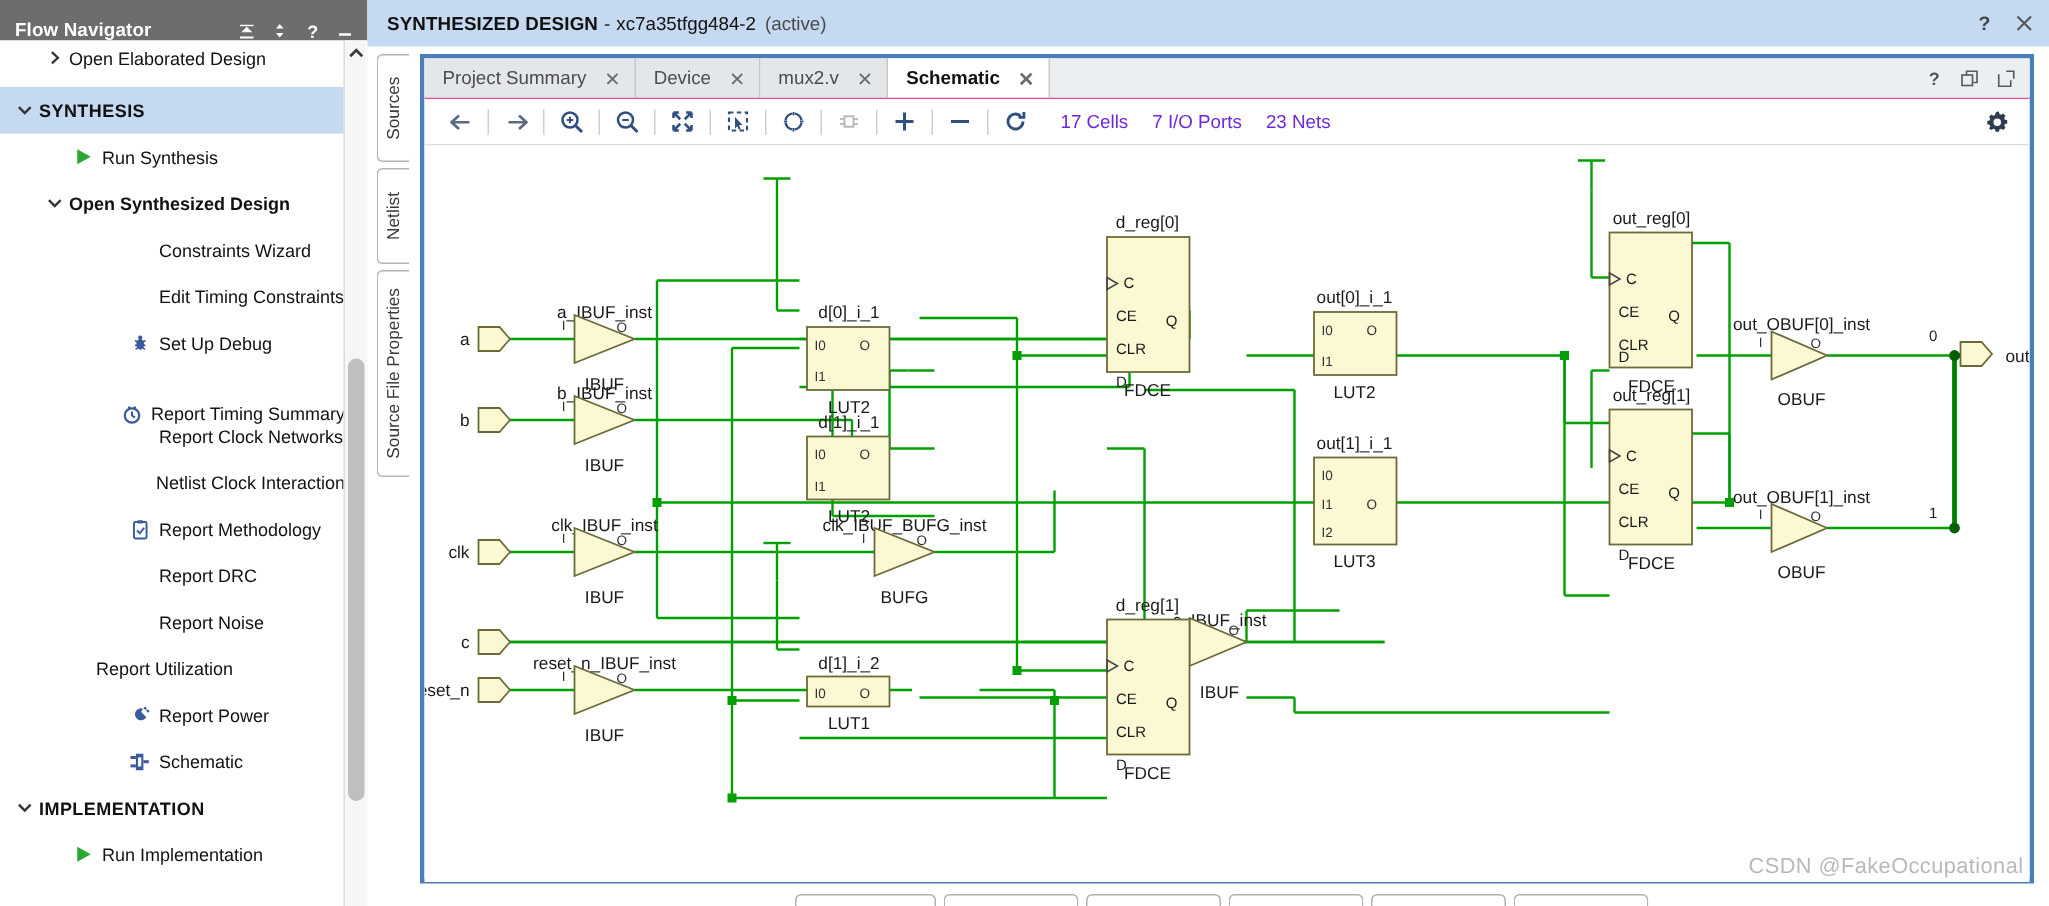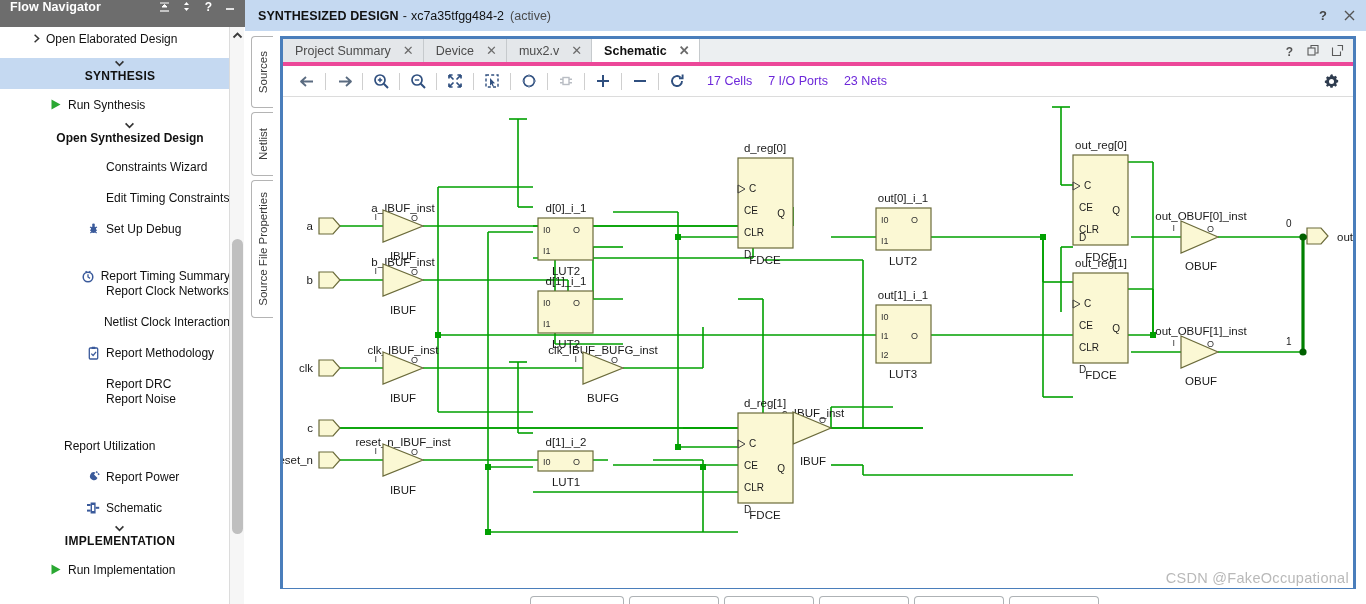--- a/index.html
+++ b/index.html
@@ -18,21 +18,21 @@
   #flow-nav {
     position: absolute; left: 0; top: 0;
     width: 245px; height: 604px;
     background: #ffffff;
     border-right: 1px solid #c8c8c8;
   }
   .fn-titlebar {
     height: 27px; width: 245px;
     background: #6d6d6d;
     color: #ffffff;
-    display: flex; align-items: flex-start;
+    display: flex; align-items: flex-end;
     padding: 0 6px 0 10px;
     font-size: 12.5px; font-weight: bold; gap: 10px;
   }
   .fn-title-text { flex: 1; letter-spacing: .1px; }
   .fn-tb-icons { display: flex; align-items: center; gap: 9px; padding-right: 2px; }
   .fn-tb-icons .ic { width: 13px; height: 13px; display: inline-flex; align-items: center; justify-content: center; cursor: pointer; }
   .fn-tb-icons svg { display: block; }
 
   .fn-body {
     position: absolute; top: 27px; left: 0;
@@ -49,21 +49,21 @@
     font-size: 12px;
     color: #111111;
     white-space: nowrap;
     cursor: default;
   }
   .fn-item.lvl1 { padding-left: 8px; }
   .fn-item.lvl2 { padding-left: 28px; }
   .fn-item.lvl3 { padding-left: 66px; }
   .fn-item.section { font-weight: bold; letter-spacing: .3px; }
   .fn-item.selected { background: #c5d9f1; }
-  .fn-item.bold { font-weight: bold; flex-direction: column; }
+  .fn-item.bold { font-weight: bold; }
 
   .chev { width: 16px; display: inline-flex; justify-content: center; align-items: center; color: #333; }
   .chev svg { display:block; }
   .fn-icon { width: 22px; min-width: 22px; display: inline-flex; justify-content: center; align-items: center; }
   .fn-icon svg { display: block; }
   .fn-label { padding-left: 2px; }
 
   
   .fn-scrollbar {
     position: absolute; right: 0; top: 27px;
@@ -125,21 +125,21 @@
   #sch-panel {
     position: absolute; left: 35px; top: 36px;
     width: 1076px; height: 553px;
     border: 3px solid #4a7ebb;
     background: #ffffff;
   }
   .sch-tabbar {
     position: relative;
     height: 27px;
     background: #eceff1;
-    border-bottom: 4px solid #ec4899;
+    border-bottom: 1px solid #ec4899;
     display: flex; align-items: stretch;
   }
   .sch-tab {
     display: flex; align-items: center;
     padding: 0 9px 0 12px;
     font-size: 12.5px;
     color: #4c4c4c;
     background: #e4e7ea;
     border-right: 1px solid #c6cacd;
     cursor: pointer;
@@ -321,21 +321,21 @@
                 <path d="M4.3 7.6l1.8 1.9 3-3.6" stroke="#3a5a9b" stroke-width="1.3" fill="none"></path>
               </svg>
             </span>
             <span class="fn-label">Report Methodology</span>
           </div>
           <div class="fn-item lvl3" style="position: absolute; top: 341px; left: 0px; width: 230px;">
             <span class="chev"></span>
             <span class="fn-icon"></span>
             <span class="fn-label">Report DRC</span>
           </div>
-          <div class="fn-item lvl3" style="position: absolute; top: 356px; left: 0px; width: 230px;">
+          <div class="fn-item lvl3" style="position: absolute; top: 372px; left: 0px; width: 230px;">
             <span class="chev"></span>
             <span class="fn-icon"></span>
             <span class="fn-label">Report Noise</span>
           </div>
           <div class="fn-item lvl3" style="position: absolute; top: 403px; left: 0px; width: 236px; padding-left: 24px;">
             <span class="chev"></span>
             <span class="fn-icon"></span>
             <span class="fn-label">Report Utilization</span>
           </div>
           <div class="fn-item lvl3" style="position: absolute; top: 434px; left: 0px; width: 230px;">

